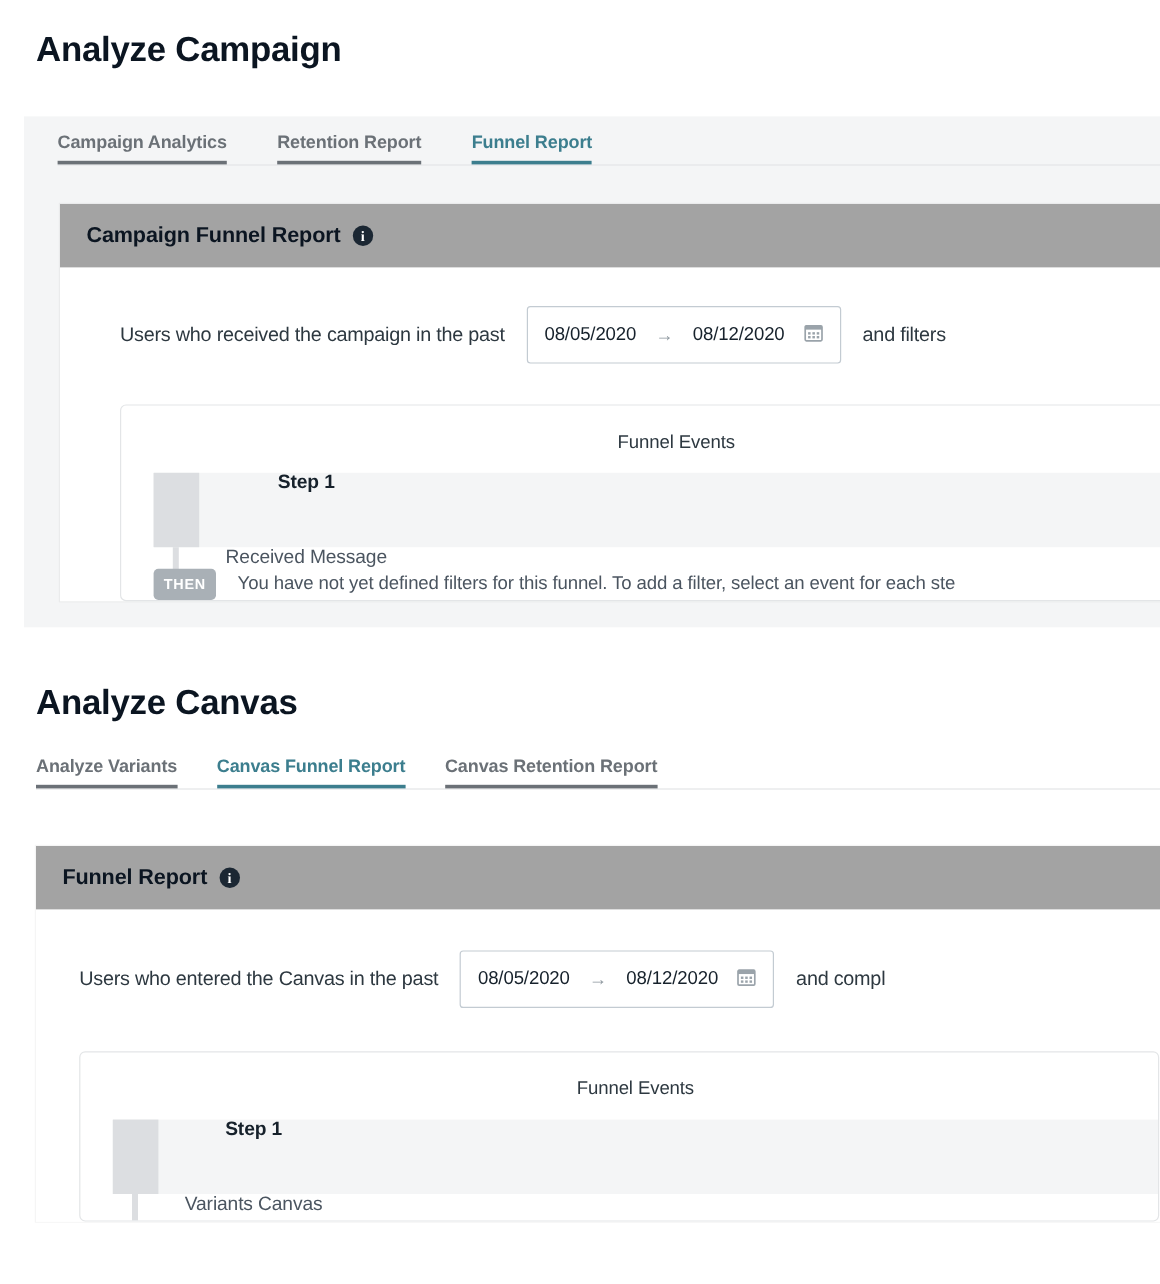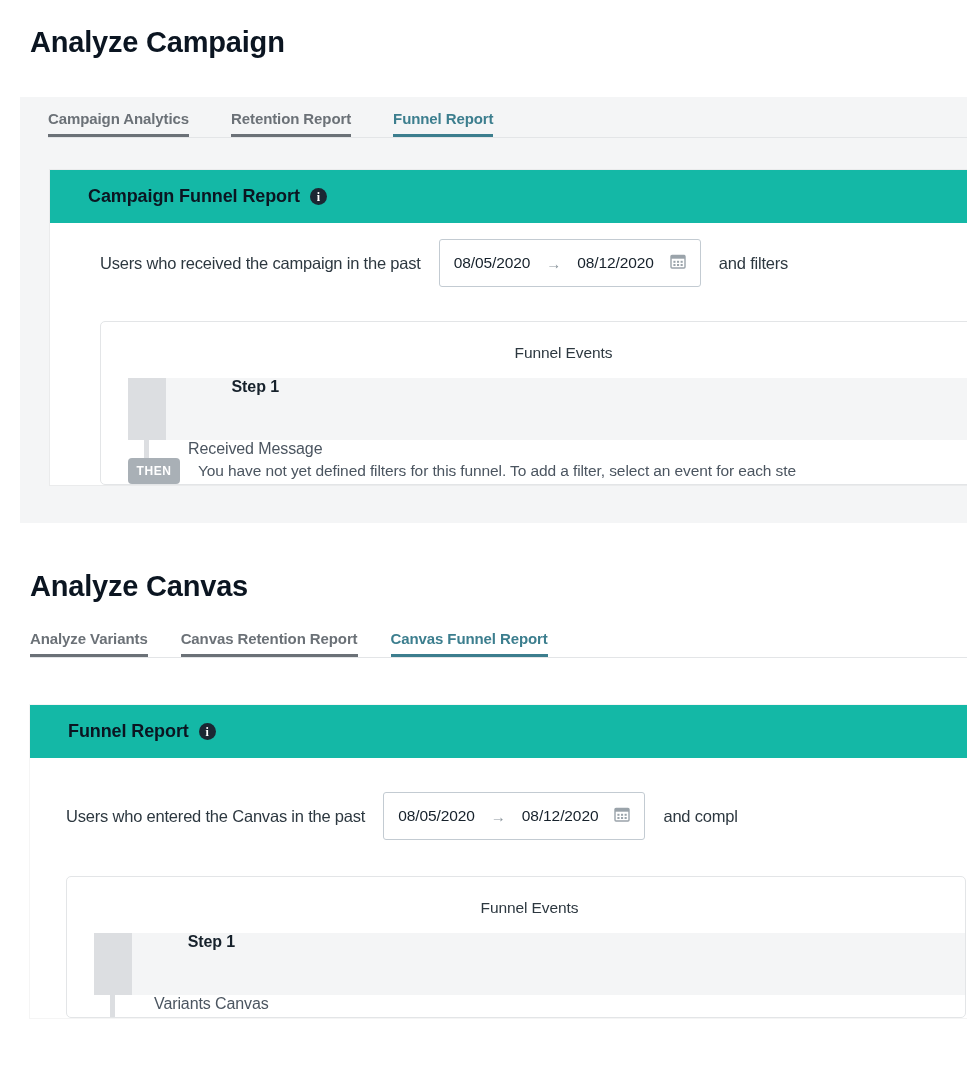--- a/index.html
+++ b/index.html
@@ -49,22 +49,22 @@
     color: #3c7e8e;
     border-bottom-color: #3c7e8e;
   }
 
   
   .card {
     background: #ffffff;
     box-shadow: 0 0 0 1px rgba(0,0,0,0.04);
   }
   .card-header {
-    background: #14b8a6;
-    padding: 16px 38px;
+    background: #a3a3a3;
+    padding: 16px 22px;
     display: flex;
     align-items: center;
     gap: 10px;
   }
   .card-title {
     font-size: 18px;
     font-weight: bold;
     color: #0b1521;
     letter-spacing: -0.1px;
   }
@@ -238,21 +238,21 @@
     left: 28px; top: 13px;
     width: 919px;
     gap: 42px;
   }
   #s1-card {
     position: absolute;
     left: 30px;
     top: 73px;
     width: 917px;
   }
-  #section-one .card-body { padding-top: 16px; }
+  #section-one .card-body { padding-top: 32px; }
   #section-one .date-row { padding-left: 50px; }
   #section-one .funnel-panel {
     margin: 34px 0 0 50px;
     width: 900px;
   }
 
   
   #section-two {
     position: absolute;
     left: 0; top: 556px;
@@ -353,22 +353,22 @@
       </div>
     </div>
   </div>
 
   <div id="section-two">
 
     <div class="section-title">Analyze Canvas</div>
 
     <div id="s2-tabs" class="tabbar">
       <div class="tab">Analyze Variants</div>
+      <div class="tab active">Canvas Funnel Report</div>
       <div class="tab">Canvas Retention Report</div>
-      <div class="tab active">Canvas Funnel Report</div>
     </div>
 
     <div id="s2-card" class="card">
 
       <div class="card-header">
         <span class="card-title">Funnel Report</span>
         <span class="info-icon">i</span>
       </div>
 
       <div class="card-body">

